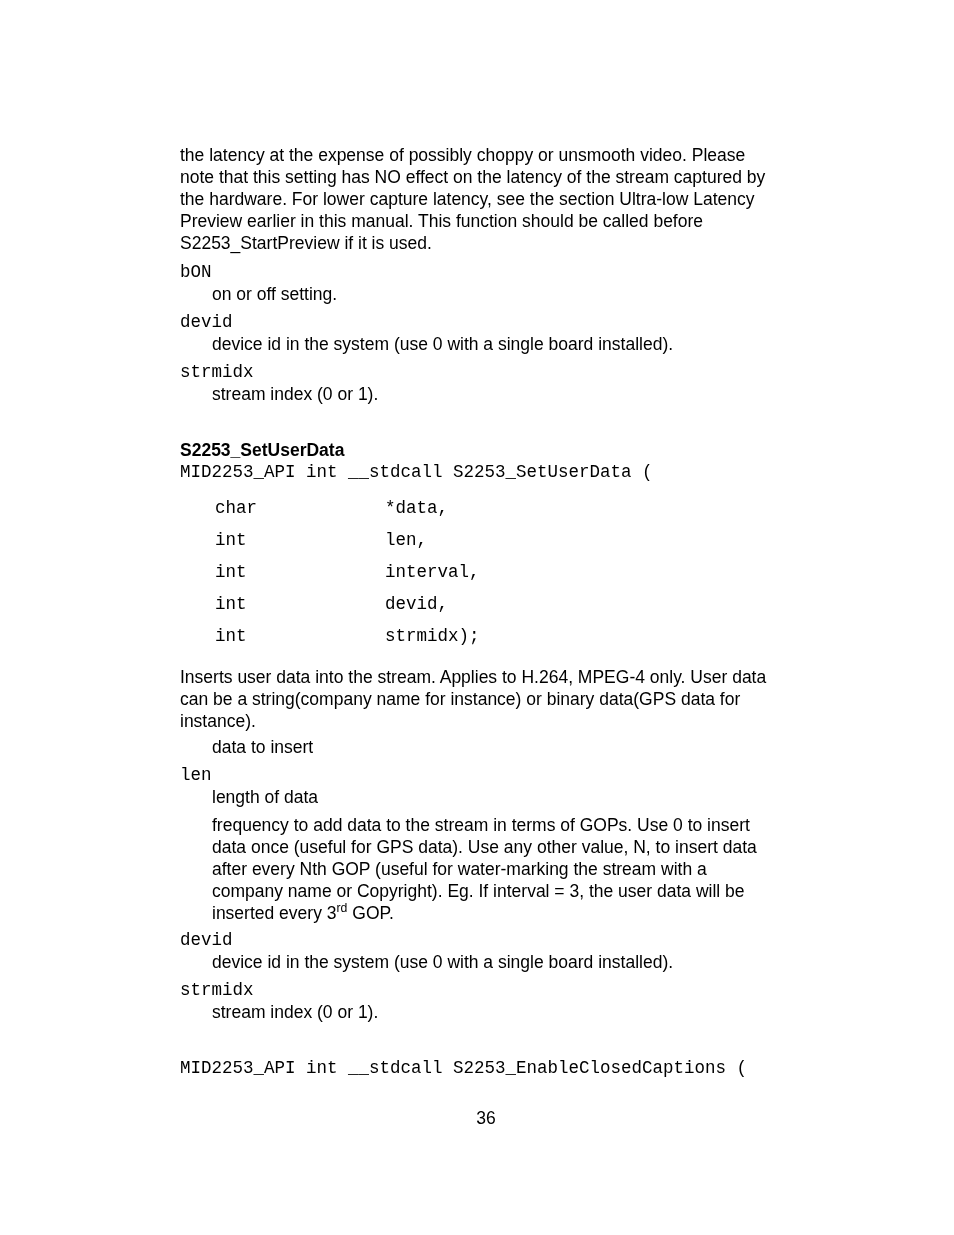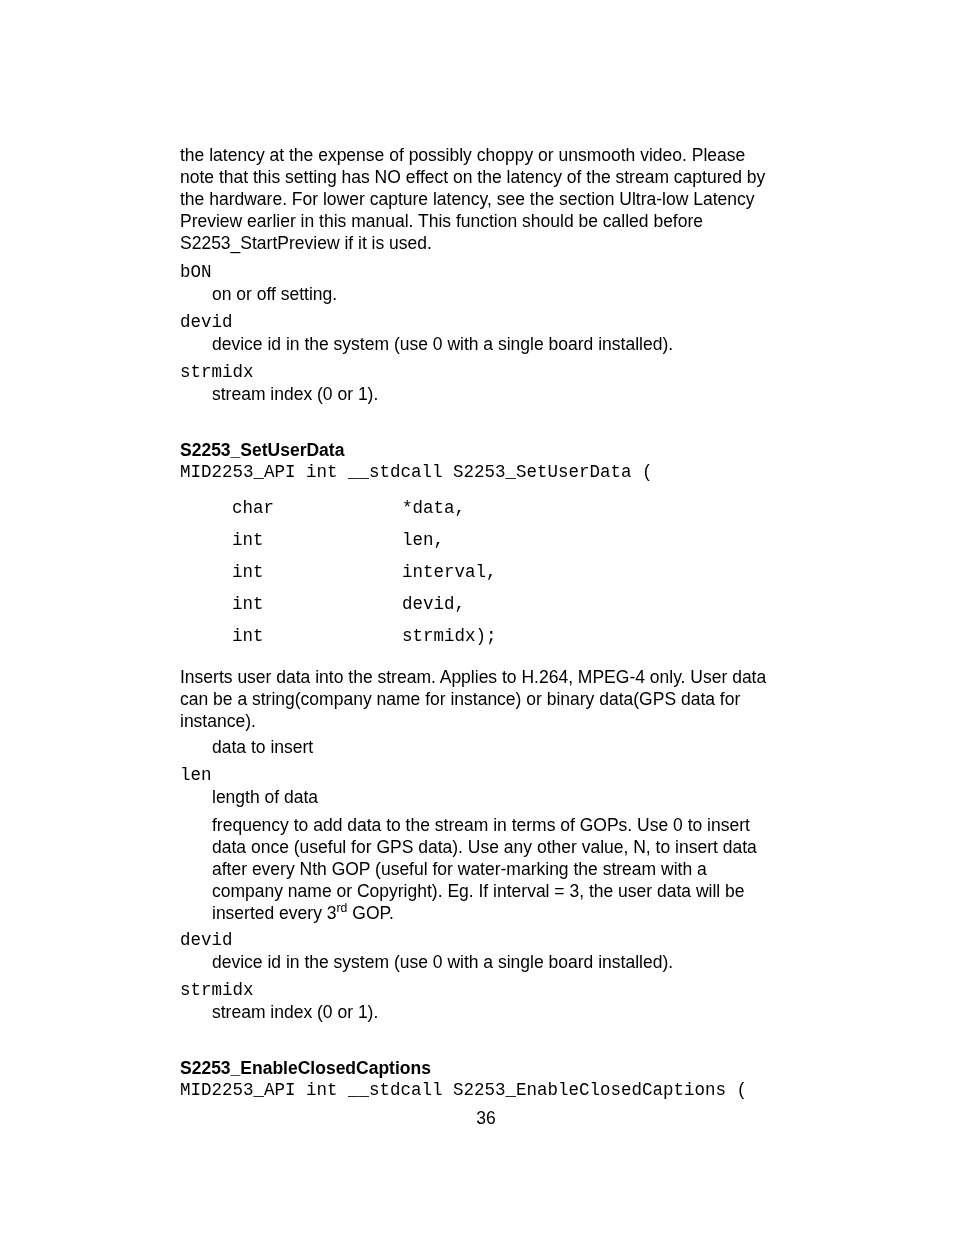--- a/index.html
+++ b/index.html
@@ -40,21 +40,21 @@
     font-weight: bold;
     margin-bottom: 0;
   }
   .sig-line {
     font-family: "Courier New", Courier, monospace;
     white-space: pre;
     margin: 0;
   }
   .sig-table {
     border-collapse: collapse;
-    margin-left: 52px;
+    margin-left: 35px;
     margin-top: 10px;
     margin-bottom: 14px;
   }
   .sig-table td {
     font-family: "Courier New", Courier, monospace;
     font-size: 17.5px;
     padding: 5px 0;
     vertical-align: top;
   }
   .sig-table td.col1 { width: 170px; }
@@ -136,17 +136,16 @@
     <span class="pname">devid</span>
     <span class="pdesc">device id in the system (use 0 with a single board installed).</span>
   </div>
   <div class="param">
     <span class="pname">strmidx</span>
     <span class="pdesc">stream index (0 or 1).</span>
   </div>
 
   <div class="section-gap"></div>
 
-  <div class="func-name">S2253_EnableClosedCaptions</div>
   <div class="sig-line">MID2253_API int __stdcall S2253_EnableClosedCaptions (</div>
 
   <div class="page-num">36</div>
 </div>
 
 </body></html>

